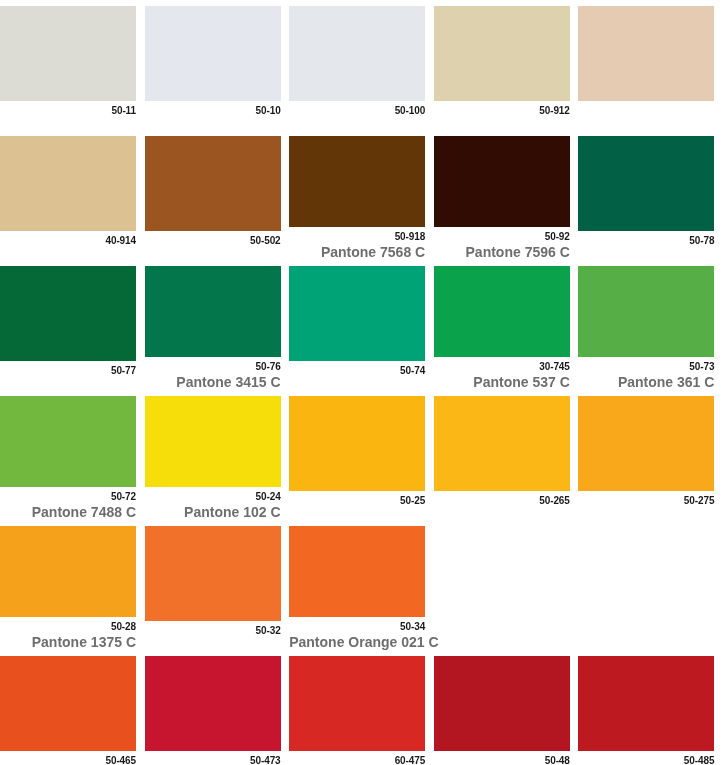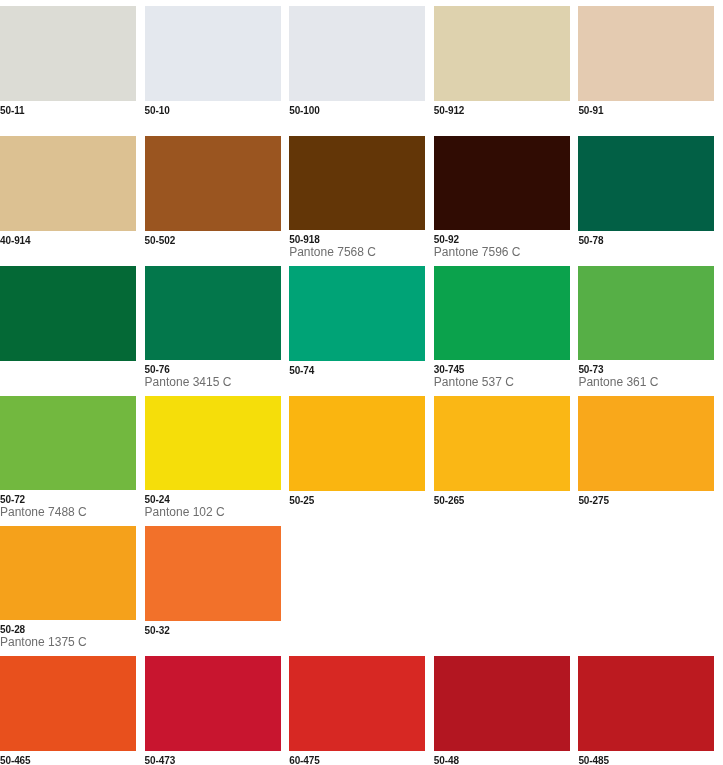--- a/index.html
+++ b/index.html
@@ -46,34 +46,35 @@
     width: 136px;
     height: 95px;
     margin-top: 6px;
     margin-bottom: 0;
     box-sizing: border-box;
     display: block;
   }
   .swatch-labels {
     width: 136px;
     box-sizing: border-box;
+    text-align: right;
     padding-top: 4px;
     line-height: 1.15;
   }
   .swatch-code {
     font-size: 10px;
     font-weight: bold;
     color: #1a1a1a;
     letter-spacing: -0.1px;
     display: block;
     white-space: nowrap;
   }
   .swatch-pantone {
-    font-size: 12px;
-    font-weight: normal;
+    font-size: 14px;
+    font-weight: bold;
     color: #6e6e6e;
     display: block;
     white-space: nowrap;
     margin-top: 1px;
     min-height: 11px;
   }
   .swatch-pantone:empty {
     min-height: 0;
   }
 </style>
@@ -105,24 +106,20 @@
       </div>
       <div class="swatch-cell">
         <div class="swatch-chip" style="background-color: rgb(222, 210, 174);"></div>
         <div class="swatch-labels">
           <span class="swatch-code">50-912</span>
           <span class="swatch-pantone"></span>
         </div>
       </div>
       <div class="swatch-cell">
         <div class="swatch-chip" style="background-color: rgb(228, 203, 177);"></div>
-        <div class="swatch-labels">
-          <span class="swatch-code">50-91</span>
-          <span class="swatch-pantone"></span>
-        </div>
       </div>
     </div>
     <div class="swatch-row">
       <div class="swatch-cell">
         <div class="swatch-chip" style="background-color: rgb(220, 193, 146);"></div>
         <div class="swatch-labels">
           <span class="swatch-code">40-914</span>
           <span class="swatch-pantone"></span>
         </div>
       </div>
@@ -151,20 +148,24 @@
         <div class="swatch-chip" style="background-color: rgb(2, 96, 69);"></div>
         <div class="swatch-labels">
           <span class="swatch-code">50-78</span>
           <span class="swatch-pantone"></span>
         </div>
       </div>
     </div>
     <div class="swatch-row">
       <div class="swatch-cell">
         <div class="swatch-chip" style="background-color: rgb(4, 105, 54);"></div>
+        <div class="swatch-labels">
+          <span class="swatch-code">50-77</span>
+          <span class="swatch-pantone"></span>
+        </div>
       </div>
       <div class="swatch-cell">
         <div class="swatch-chip" style="background-color: rgb(3, 119, 75);"></div>
         <div class="swatch-labels">
           <span class="swatch-code">50-76</span>
           <span class="swatch-pantone">Pantone 3415 C</span>
         </div>
       </div>
       <div class="swatch-cell">
         <div class="swatch-chip" style="background-color: rgb(0, 163, 118);"></div>
@@ -231,20 +232,27 @@
         <div class="swatch-labels">
           <span class="swatch-code">50-28</span>
           <span class="swatch-pantone">Pantone 1375 C</span>
         </div>
       </div>
       <div class="swatch-cell">
         <div class="swatch-chip" style="background-color: rgb(242, 113, 42);"></div>
         <div class="swatch-labels">
           <span class="swatch-code">50-32</span>
           <span class="swatch-pantone"></span>
+        </div>
+      </div>
+      <div class="swatch-cell">
+        <div class="swatch-chip" style="background-color: rgb(242, 103, 34);"></div>
+        <div class="swatch-labels">
+          <span class="swatch-code">50-34</span>
+          <span class="swatch-pantone">Pantone Orange 021 C</span>
         </div>
       </div>
     </div>
     <div class="swatch-row last">
       <div class="swatch-cell">
         <div class="swatch-chip" style="background-color: rgb(232, 80, 29);"></div>
         <div class="swatch-labels">
           <span class="swatch-code">50-465</span>
           <span class="swatch-pantone"></span>
         </div>

